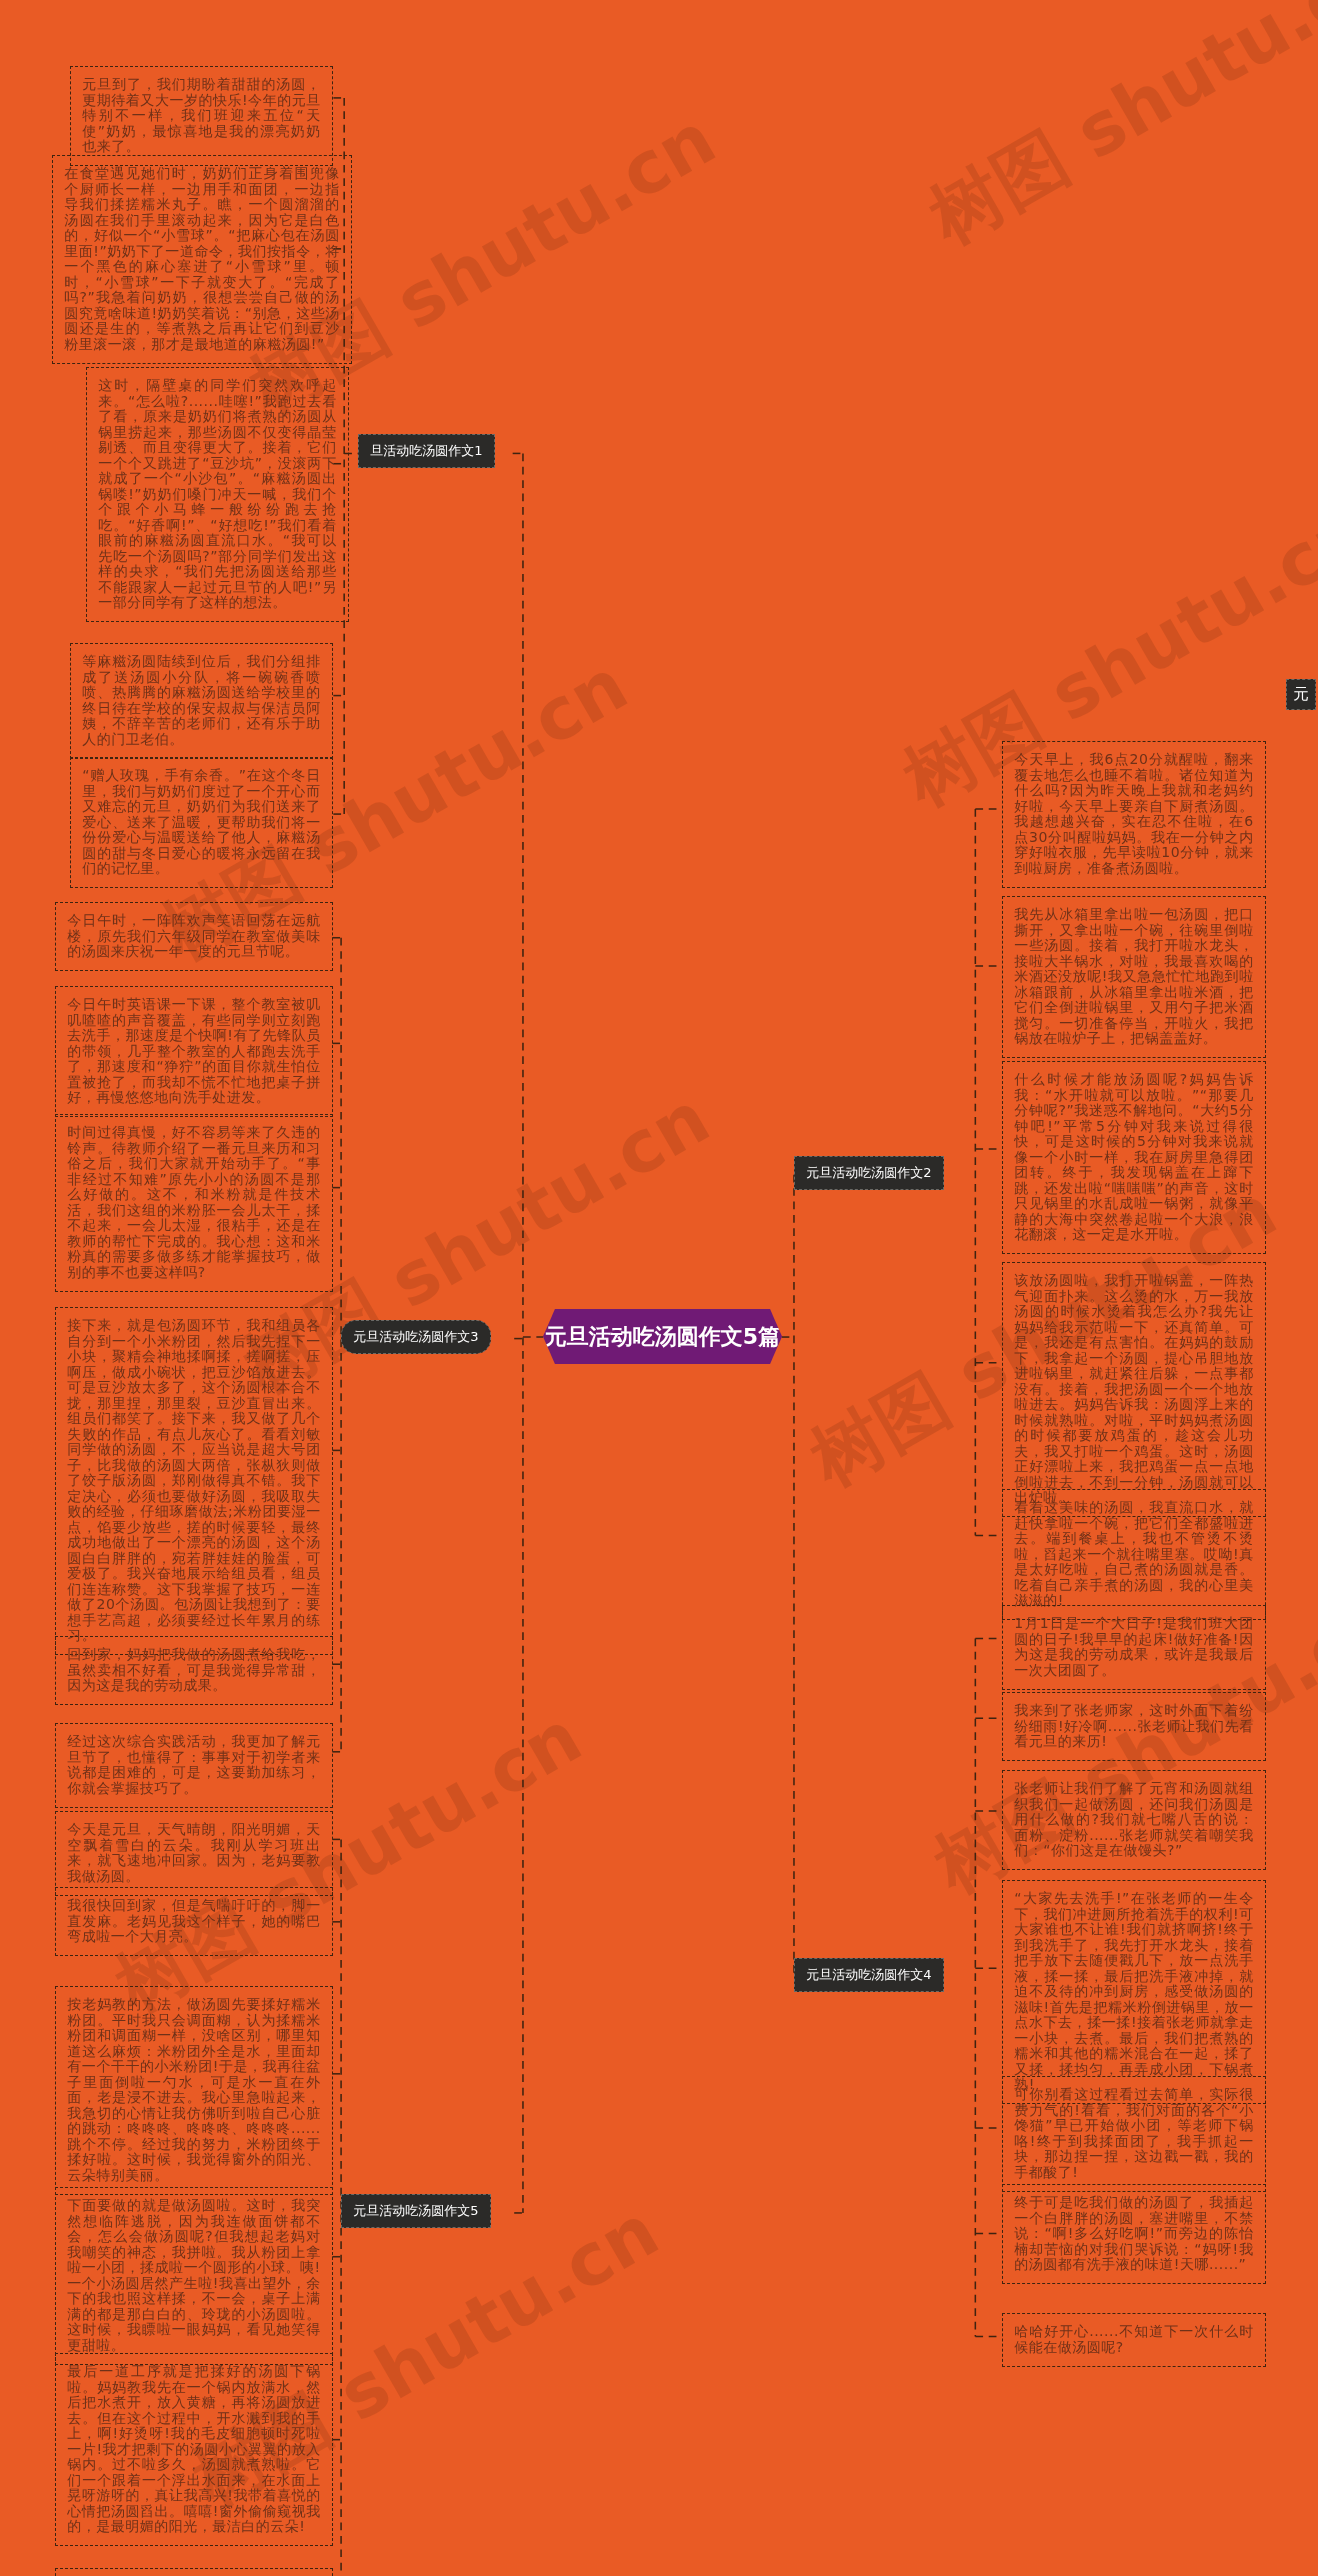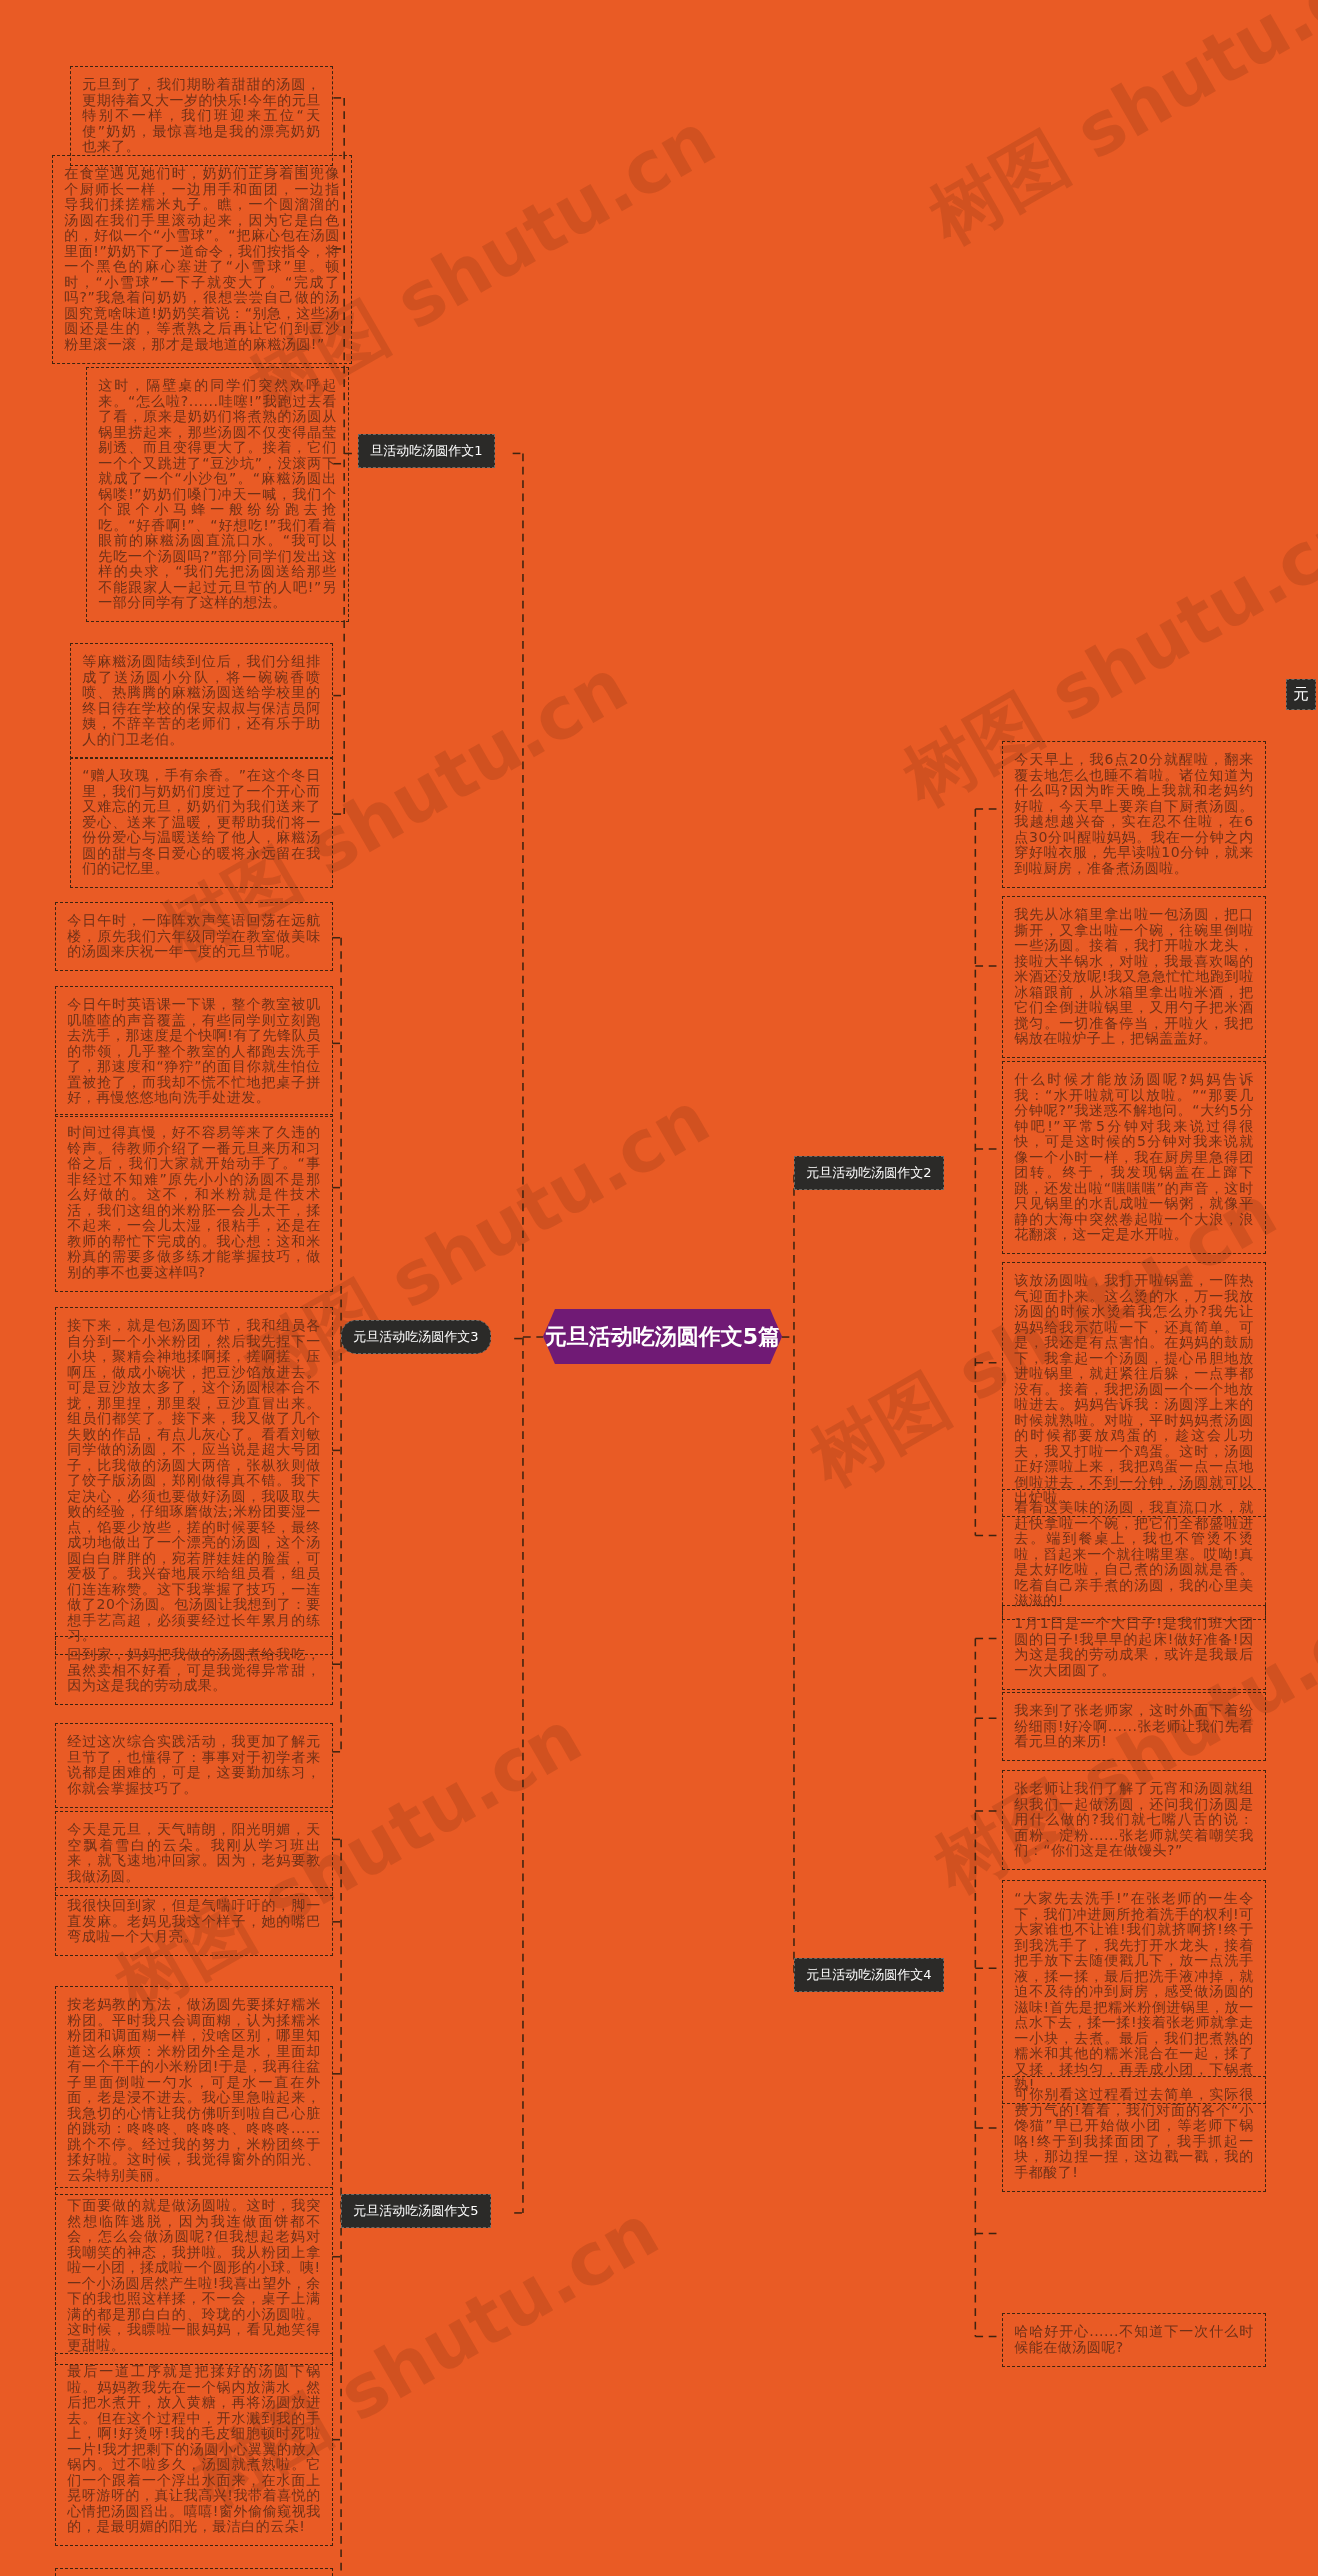--- a/index.html
+++ b/index.html
@@ -162,16 +162,17 @@
   <div class="tblock" style="left:1002px;top:896px;width:264px;">我先从冰箱里拿出啦一包汤圆，把口撕开，又拿出啦一个碗，往碗里倒啦一些汤圆。接着，我打开啦水龙头，接啦大半锅水，对啦，我最喜欢喝的米酒还没放呢!我又急急忙忙地跑到啦冰箱跟前，从冰箱里拿出啦米酒，把它们全倒进啦锅里，又用勺子把米酒搅匀。一切准备停当，开啦火，我把锅放在啦炉子上，把锅盖盖好。</div>
   <div class="tblock" style="left:1002px;top:1061px;width:264px;">什么时候才能放汤圆呢?妈妈告诉我：“水开啦就可以放啦。”“那要几分钟呢?”我迷惑不解地问。“大约5分钟吧!”平常5分钟对我来说过得很快，可是这时候的5分钟对我来说就像一个小时一样，我在厨房里急得团团转。终于，我发现锅盖在上蹿下跳，还发出啦“嗤嗤嗤”的声音，这时只见锅里的水乱成啦一锅粥，就像平静的大海中突然卷起啦一个大浪，浪花翻滚，这一定是水开啦。</div>
   <div class="tblock" style="left:1002px;top:1262px;width:264px;">该放汤圆啦，我打开啦锅盖，一阵热气迎面扑来。这么烫的水，万一我放汤圆的时候水烫着我怎么办?我先让妈妈给我示范啦一下，还真简单。可是，我还是有点害怕。在妈妈的鼓励下，我拿起一个汤圆，提心吊胆地放进啦锅里，就赶紧往后躲，一点事都没有。接着，我把汤圆一个一个地放啦进去。妈妈告诉我：汤圆浮上来的时候就熟啦。对啦，平时妈妈煮汤圆的时候都要放鸡蛋的，趁这会儿功夫，我又打啦一个鸡蛋。这时，汤圆正好漂啦上来，我把鸡蛋一点一点地倒啦进去，不到一分钟，汤圆就可以出炉啦。</div>
   <div class="tblock" style="left:1002px;top:1489px;width:264px;">看着这美味的汤圆，我直流口水，就赶快拿啦一个碗，把它们全都盛啦进去。端到餐桌上，我也不管烫不烫啦，舀起来一个就往嘴里塞。哎呦!真是太好吃啦，自己煮的汤圆就是香。吃着自己亲手煮的汤圆，我的心里美滋滋的!</div>
 
   <div class="tblock" style="left:1002px;top:1605px;width:264px;">1月1日是一个大日子!是我们班大团圆的日子!我早早的起床!做好准备!因为这是我的劳动成果，或许是我最后一次大团圆了。</div>
   <div class="tblock" style="left:1002px;top:1692px;width:264px;">我来到了张老师家，这时外面下着纷纷细雨!好冷啊......张老师让我们先看看元旦的来历!</div>
   <div class="tblock" style="left:1002px;top:1770px;width:264px;">张老师让我们了解了元宵和汤圆就组织我们一起做汤圆，还问我们汤圆是用什么做的?我们就七嘴八舌的说：面粉、淀粉......张老师就笑着嘲笑我们：“你们这是在做馒头?”</div>
   <div class="tblock" style="left:1002px;top:1880px;width:264px;">“大家先去洗手!”在张老师的一生令下，我们冲进厕所抢着洗手的权利!可大家谁也不让谁!我们就挤啊挤!终于到我洗手了，我先打开水龙头，接着把手放下去随便戳几下，放一点洗手液，揉一揉，最后把洗手液冲掉，就迫不及待的冲到厨房，感受做汤圆的滋味!首先是把糯米粉倒进锅里，放一点水下去，揉一揉!接着张老师就拿走一小块，去煮。最后，我们把煮熟的糯米和其他的糯米混合在一起，揉了又揉，揉均匀，再弄成小团，下锅煮熟!</div>
   <div class="tblock" style="left:1002px;top:2076px;width:264px;">可你别看这过程看过去简单，实际很费力气的!看看，我们对面的各个“小馋猫”早已开始做小团，等老师下锅咯!终于到我揉面团了，我手抓起一块，那边捏一捏，这边戳一戳，我的手都酸了!</div>
+  <div class="tblock" style="left:1002px;top:2184px;width:264px;">终于可是吃我们做的汤圆了，我插起一个白胖胖的汤圆，塞进嘴里，不禁说：“啊!多么好吃啊!”而旁边的陈怡楠却苦恼的对我们哭诉说：“妈呀!我的汤圆都有洗手液的味道!天哪......”</div>
   <div class="tblock" style="left:1002px;top:2313px;width:264px;">哈哈好开心......不知道下一次什么时候能在做汤圆呢?</div>
 
 </div>
 
 
 </body></html>

